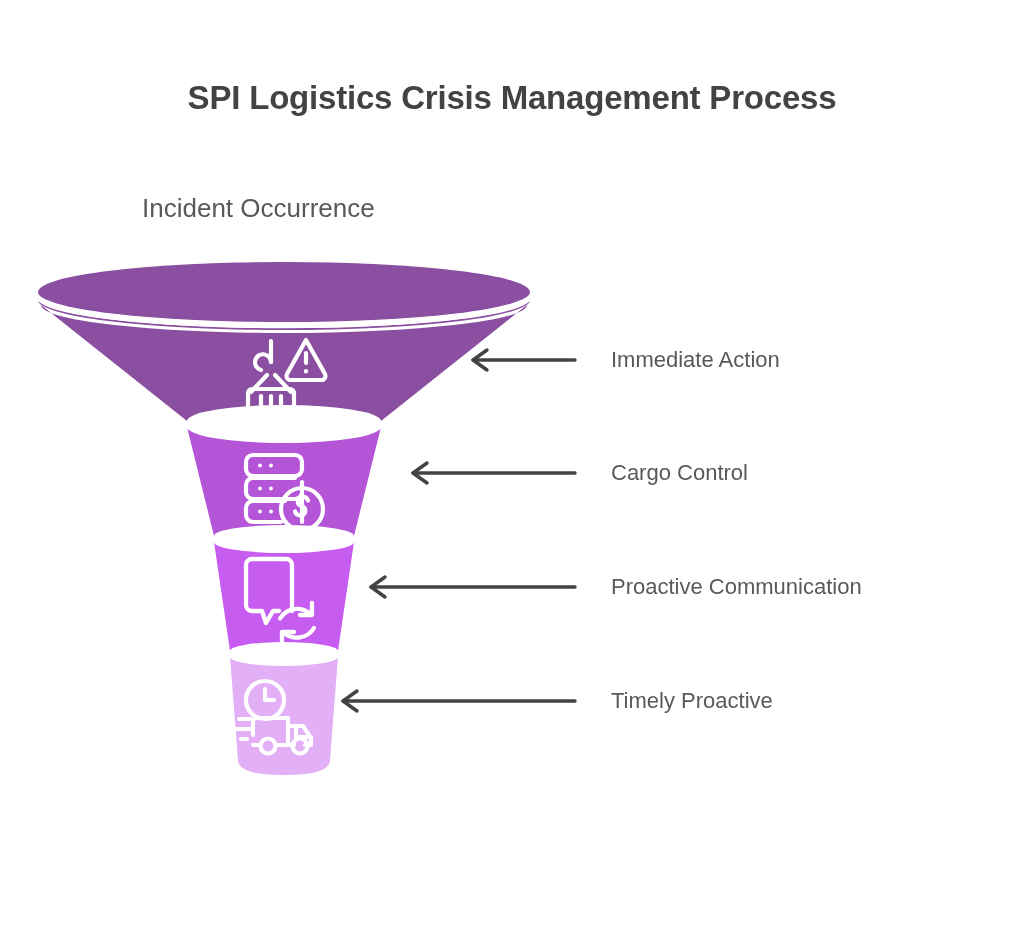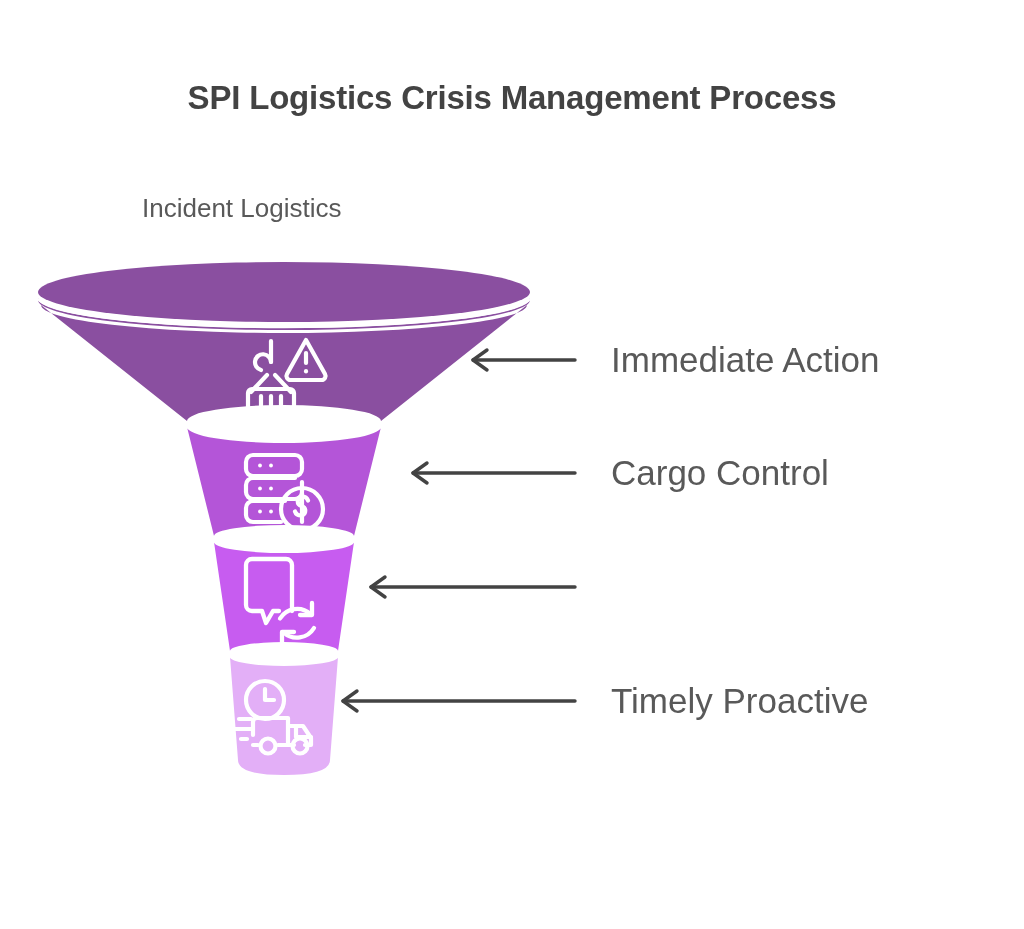--- a/index.html
+++ b/index.html
@@ -45,21 +45,21 @@
     left: 142px;
     top: 193px;
   }
   .cap-bottom {
     left: 102px;
     top: 818px;
   }
   .stage-label {
     position: absolute;
     left: 611px;
-    font-size: 35px;
+    font-size: 22px;
     font-weight: normal;
     color: #595959;
     white-space: nowrap;
     line-height: 1.2;
     transform: translateY(-50%);
   }
   .funnel-svg {
     position: absolute;
     left: 0;
     top: 0;
@@ -68,21 +68,21 @@
     overflow: visible;
   }
 </style>
 </head>
 <body>
 
 <div class="canvas">
 
   <div class="chart-title">SPI Logistics Crisis Management Process</div>
 
-  <div class="cap-label cap-top">Incident Logistics</div>
+  <div class="cap-label cap-top">Incident Occurrence</div>
 
 
   <svg class="funnel-svg" viewBox="0 0 1024 929" xmlns="http://www.w3.org/2000/svg">
 
     <g>
 
       <ellipse cx="284" cy="292" rx="246" ry="30" fill="#8A4FA0"></ellipse>
 
       <path fill="#8A4FA0" d="M 38 298
                A 246 30 0 0 0 530 298
@@ -201,15 +201,16 @@
       </g>
       <g>
         <path d="M 575 701 L 343 701"></path>
         <path d="M 357 691 L 343 701 L 357 711"></path>
       </g>
     </g>
   </svg>
 
   <div class="stage-label" style="top:360px">Immediate Action</div>
   <div class="stage-label" style="top:473px">Cargo Control</div>
+  <div class="stage-label" style="top:587px">Proactive Communication</div>
   <div class="stage-label" style="top:701px">Timely Proactive</div>
 
 </div>
 
 </body></html>

